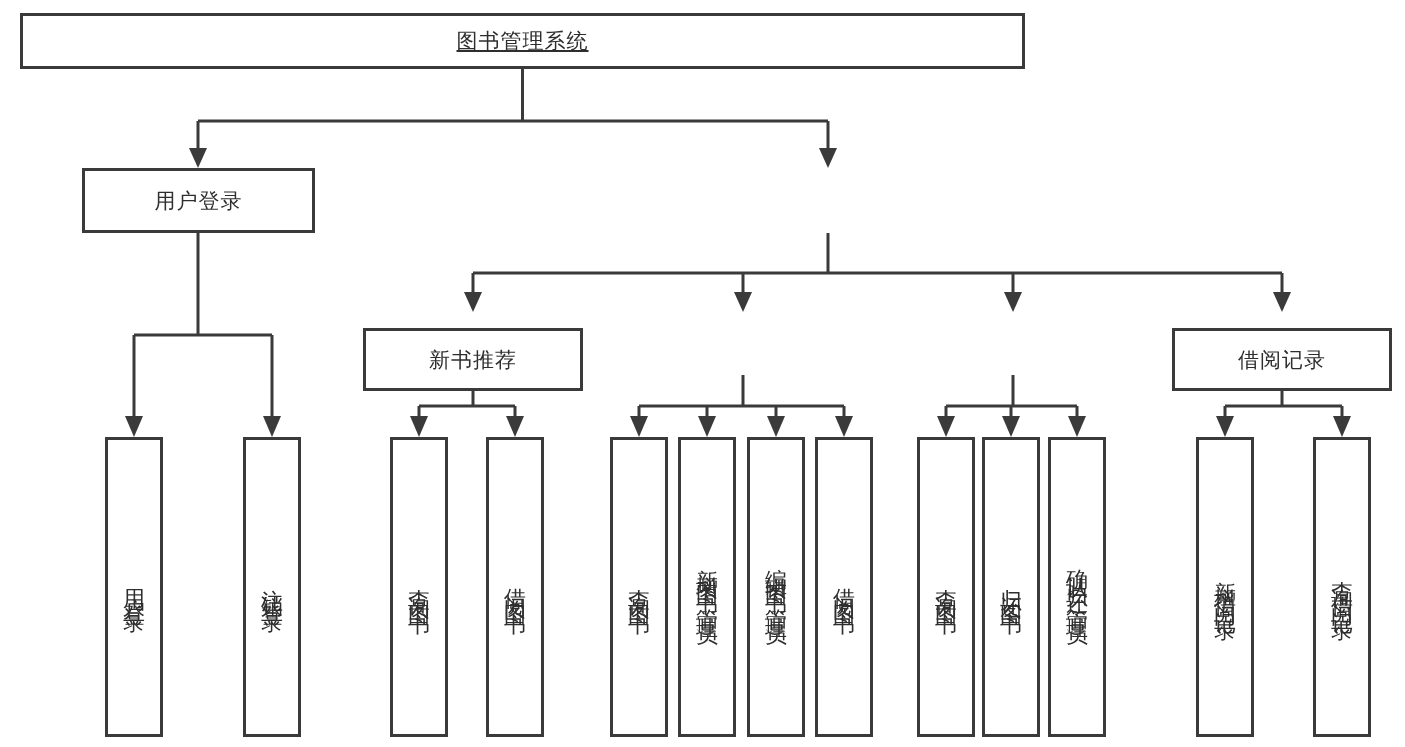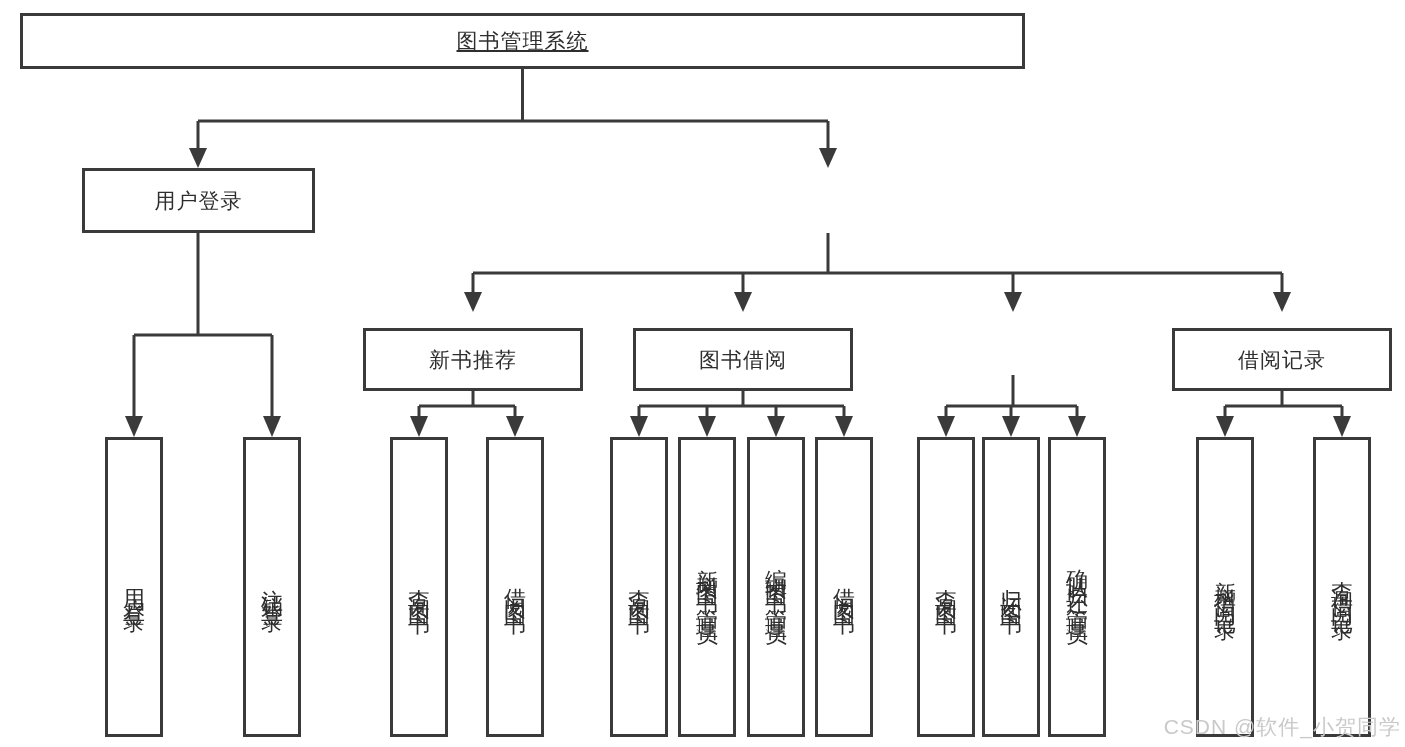--- a/index.html
+++ b/index.html
@@ -105,23 +105,20 @@
     <span class="hlabel">图书管理系统</span>
   </div>
 
   <div class="node l2" style="left:82px">
     <span class="hlabel">用户登录</span>
   </div>
 
   <div class="node l3" style="left:363px">
     <span class="hlabel">新书推荐</span>
   </div>
-  <div class="node l3" style="left:633px">
-    <span class="hlabel">图书借阅</span>
-  </div>
   <div class="node l3" style="left:1172px">
     <span class="hlabel">借阅记录</span>
   </div>
 
   <div class="leaf" style="left:105px">
     <span class="vtext">用户登录</span>
   </div>
   <div class="leaf" style="left:243px">
     <span class="vtext">注销登录</span>
   </div>
@@ -156,15 +153,14 @@
     <span class="vtext">确认归还（管理员）</span>
   </div>
 
   <div class="leaf" style="left:1196px">
     <span class="vtext">新增借阅记录</span>
   </div>
   <div class="leaf" style="left:1313px">
     <span class="vtext">查询借阅记录</span>
   </div>
 
-  <div class="watermark">CSDN @软件_小贺同学</div>
 
 </div>
 
 </body></html>

